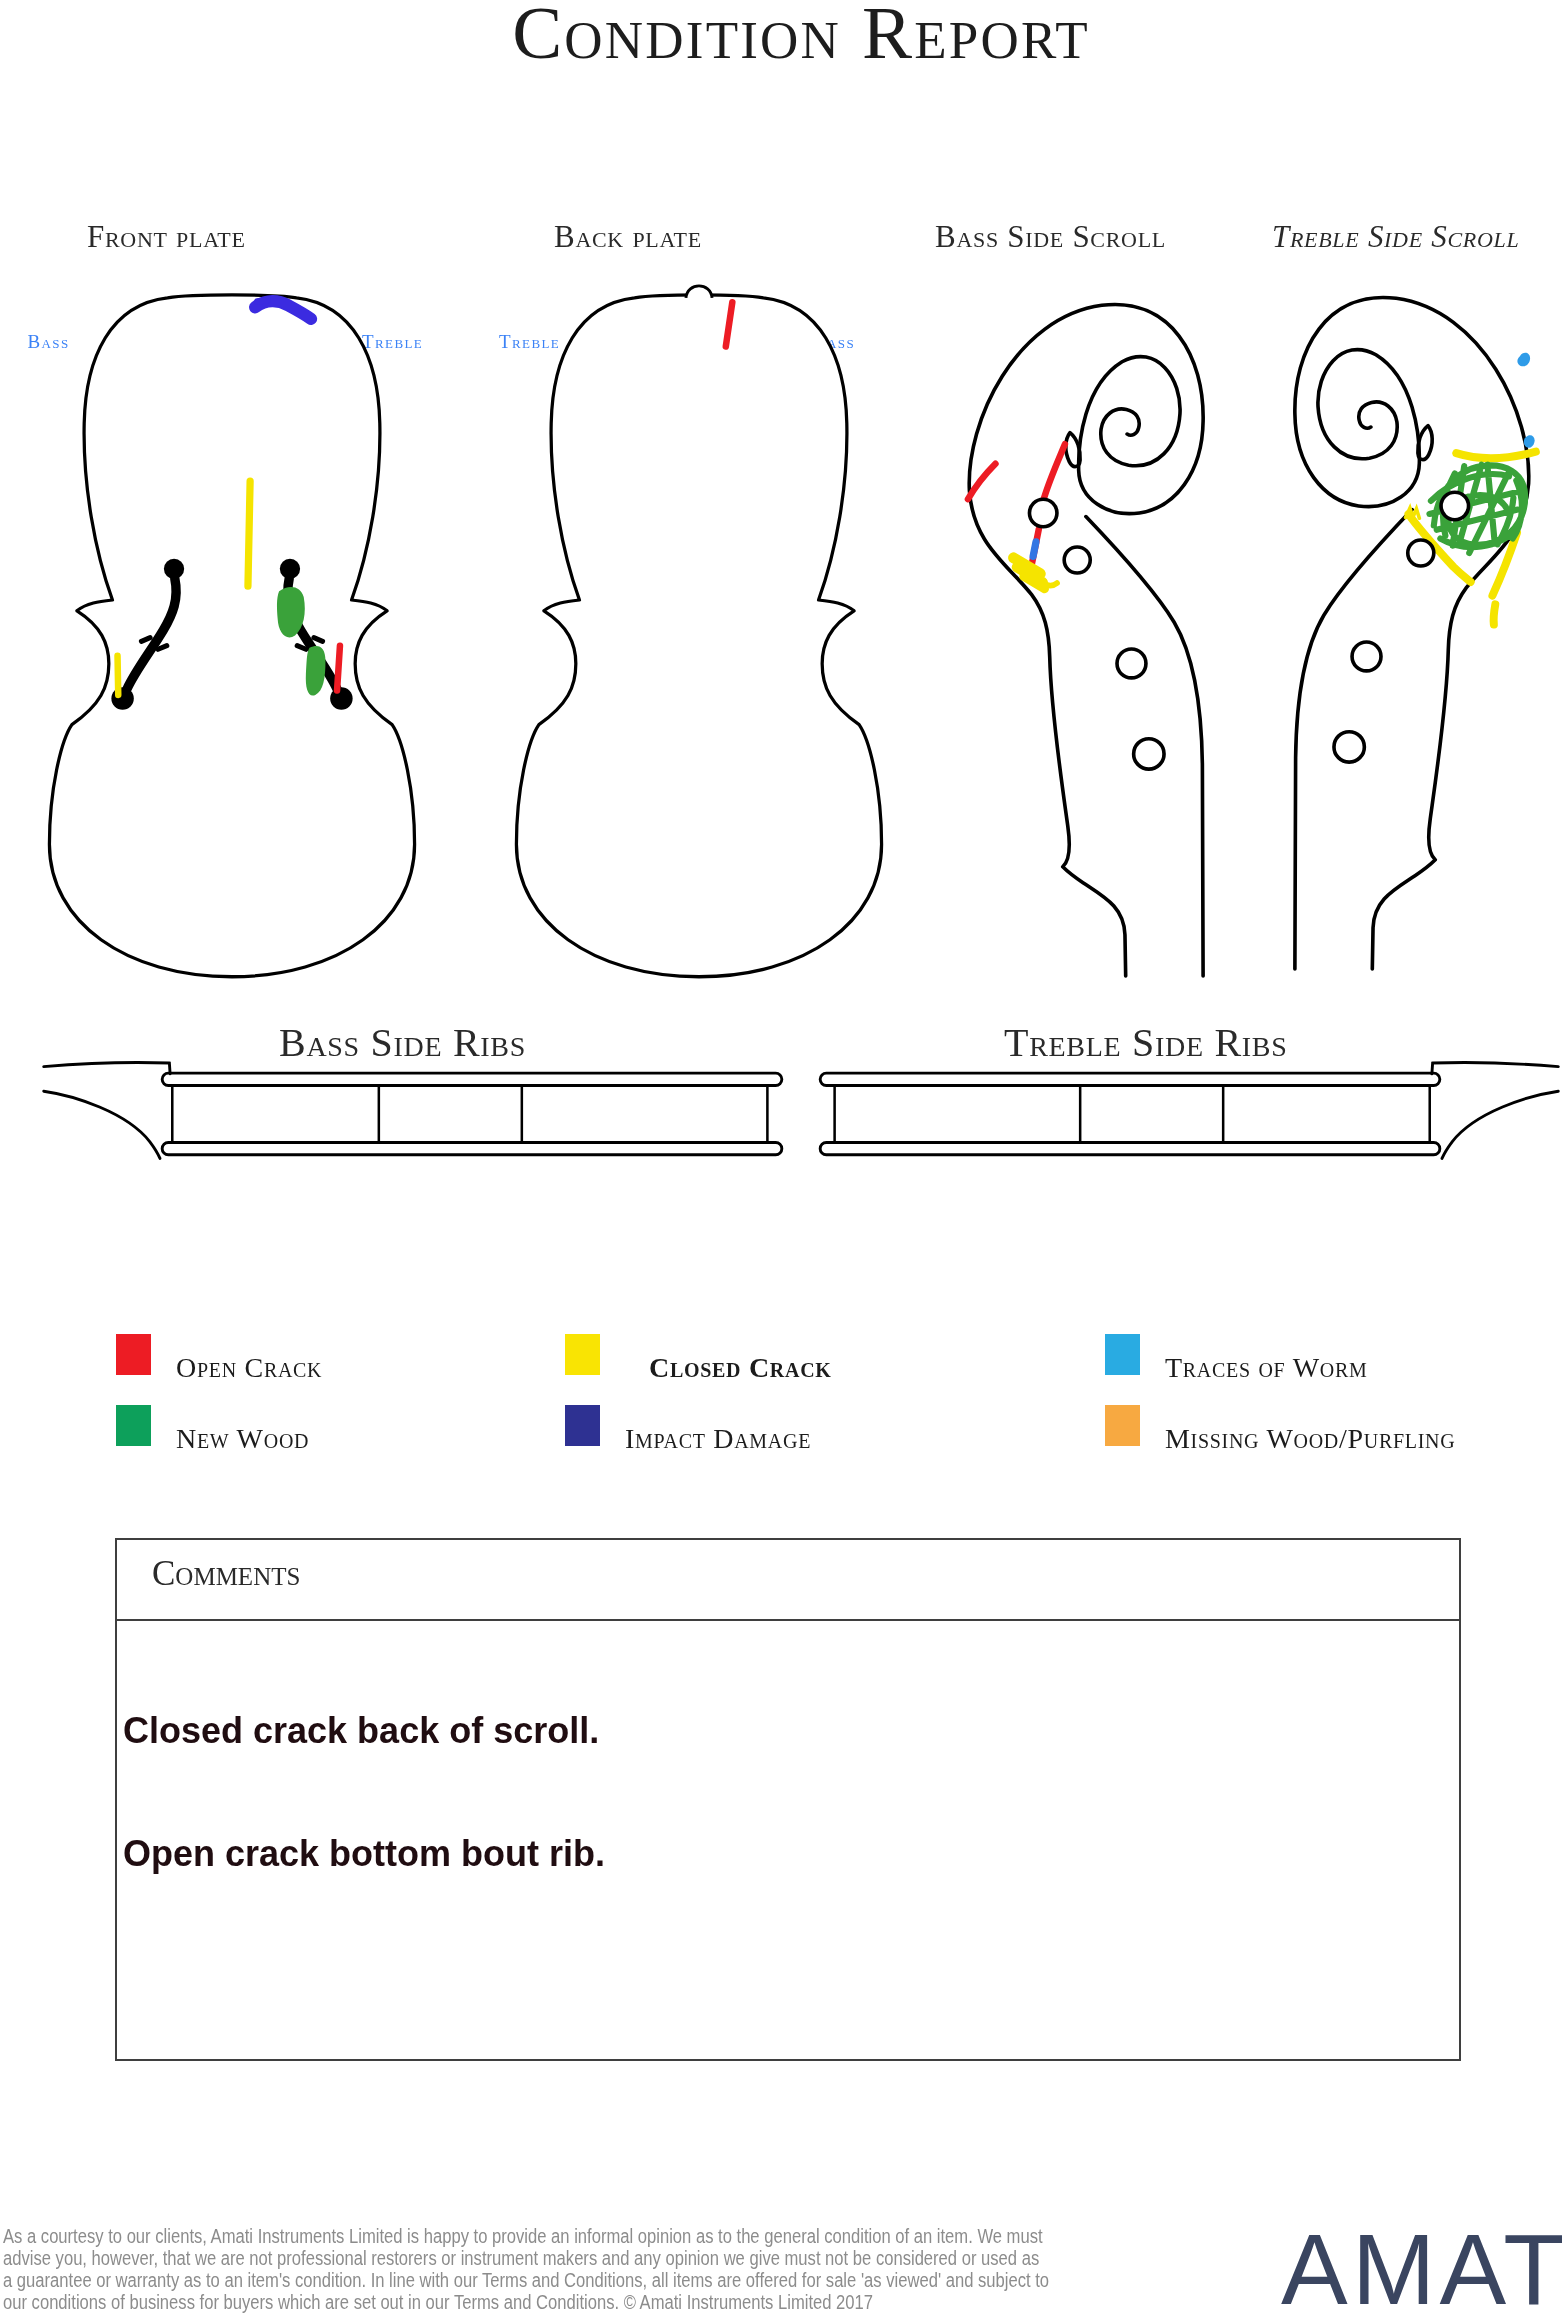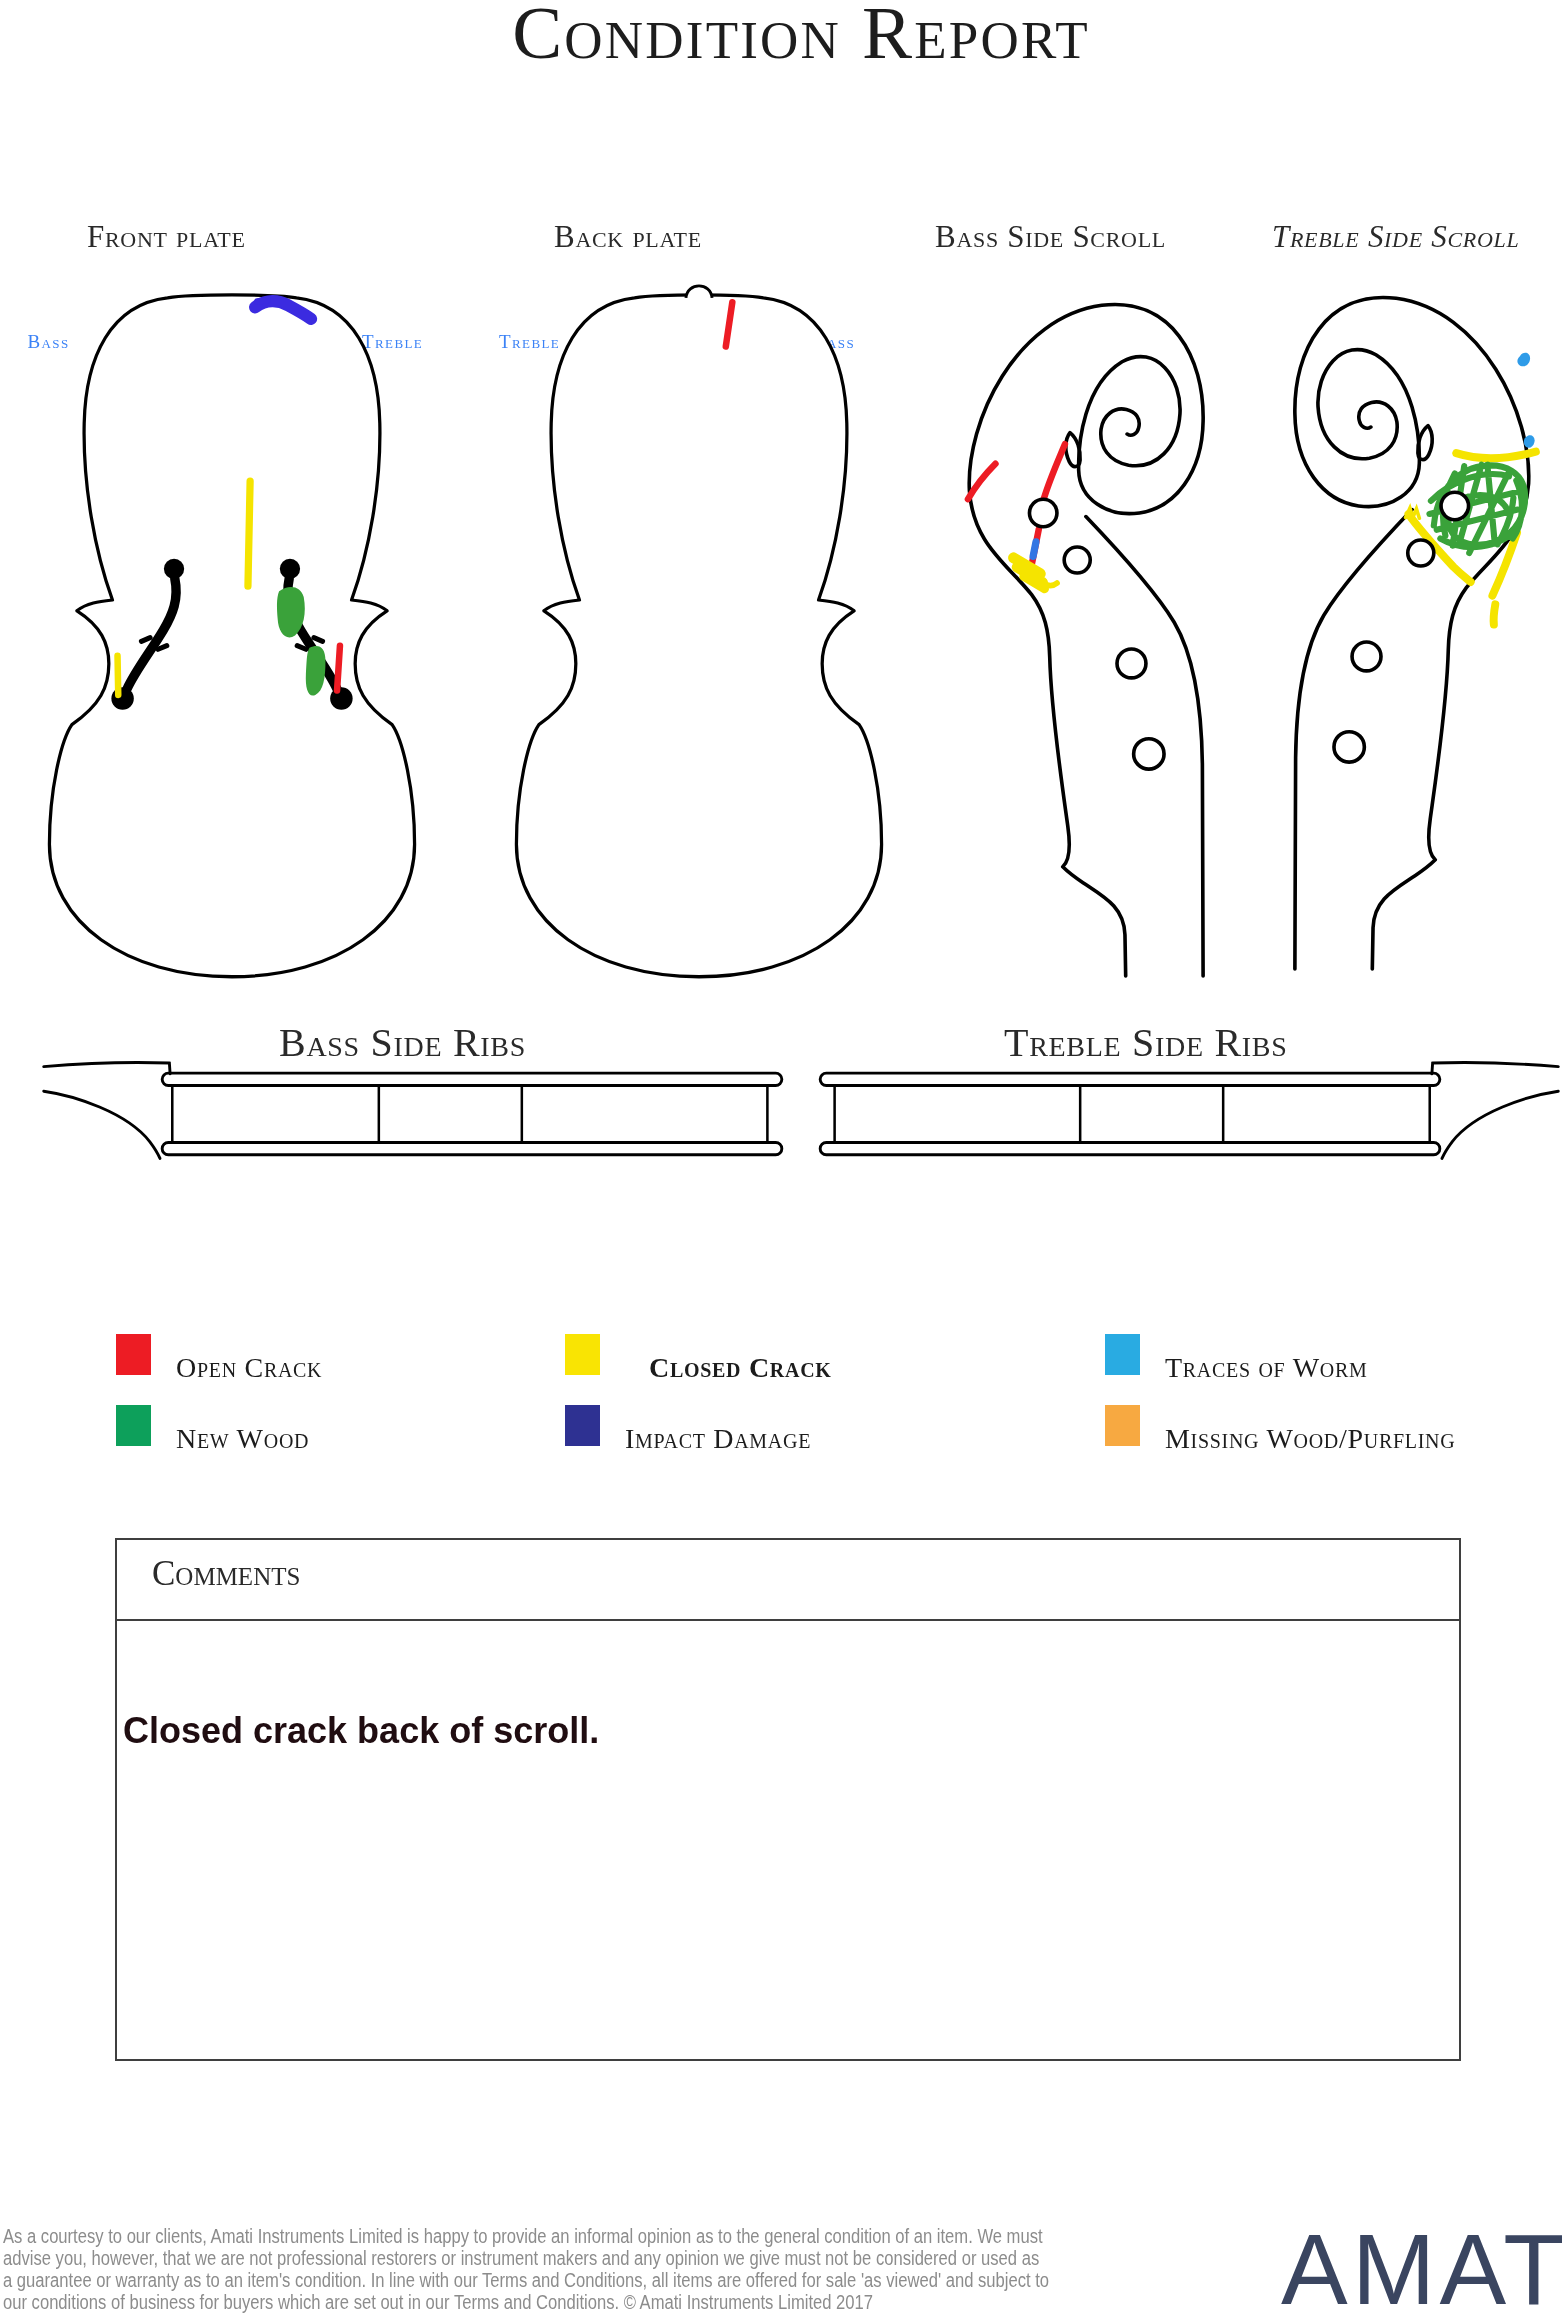--- a/index.html
+++ b/index.html
@@ -202,20 +202,21 @@
 <div class="abs legend-item" style="left:1105px;top:1405px;">
   <span class="swatch" style="background: rgb(247, 169, 65);"></span>
   <span class="legend-label">Missing Wood/Purfling</span>
 </div>
 
 <div class="abs comments-box"></div>
 <div class="abs serif comments-title">Comments</div>
 <div class="abs comments-divider"></div>
 <div class="abs comment-lines">
   <div>Closed crack back of scroll.</div>
+  <div>Open crack bottom bout rib.</div>
 </div>
 
 <div class="abs footer">
   <div>As a courtesy to our clients, Amati Instruments Limited is happy to provide an informal opinion as to the general condition of an item. We must</div>
   <div>advise you, however, that we are not professional restorers or instrument makers and any opinion we give must not be considered or used as</div>
   <div>a guarantee or warranty as to an item's condition. In line with our Terms and Conditions, all items are offered for sale 'as viewed' and subject to</div>
   <div>our conditions of business for buyers which are set out in our Terms and Conditions. © Amati Instruments Limited 2017</div>
 </div>
 
 <div class="abs logo">AMATI</div>

